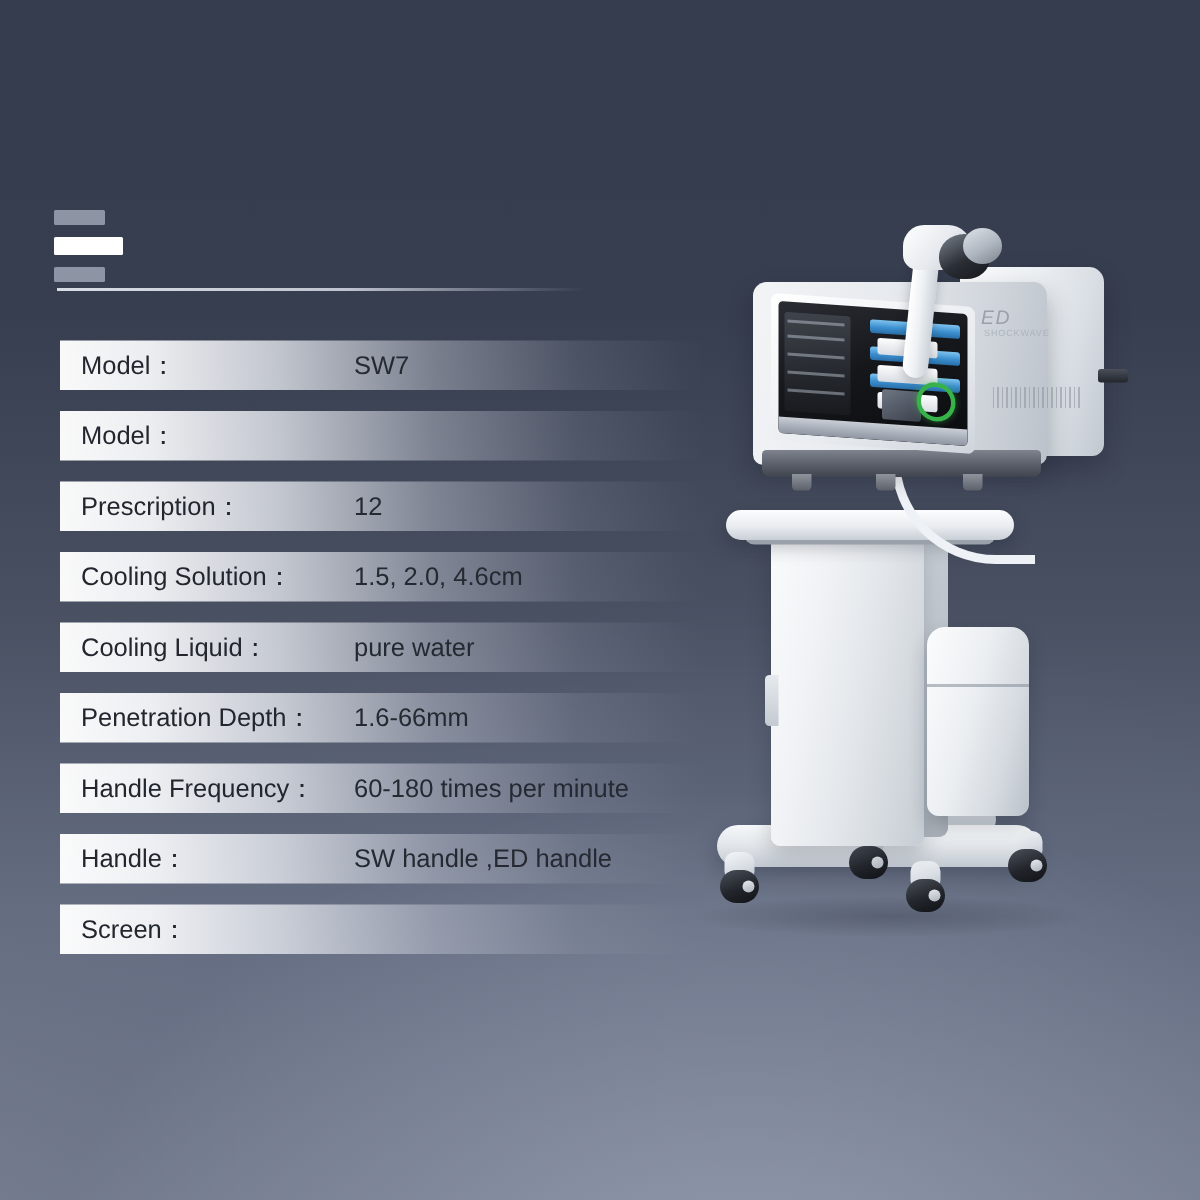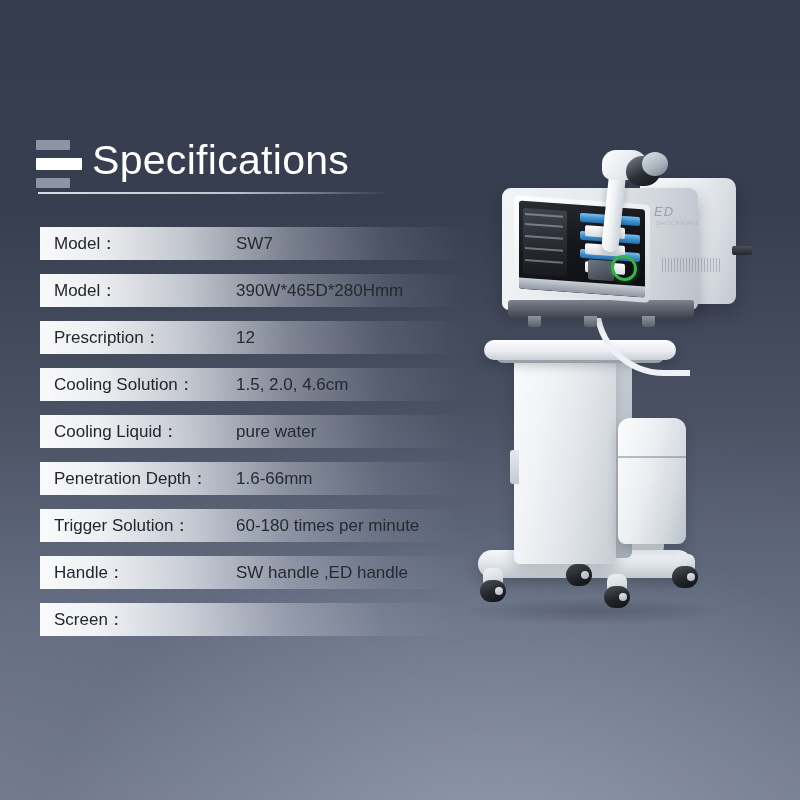--- a/index.html
+++ b/index.html
@@ -430,34 +430,32 @@
 <body>
 
 <div id="page">
 
   <div class="header">
     <div class="header-bars">
       <div class="hbar top"></div>
       <div class="hbar middle"></div>
       <div class="hbar bottom"></div>
     </div>
-    <div class="title">Specifications</div>
     <div class="title-rule"></div>
   </div>
 
   <div class="spec-list">
 
     <div class="spec-row">
       <div class="spec-label">Model：</div>
       <div class="spec-value">SW7</div>
     </div>
 
     <div class="spec-row">
       <div class="spec-label">Model：</div>
-      <div class="spec-value">390W*465D*280Hmm</div>
     </div>
 
     <div class="spec-row">
       <div class="spec-label">Prescription：</div>
       <div class="spec-value">12</div>
     </div>
 
     <div class="spec-row">
       <div class="spec-label">Cooling Solution：</div>
       <div class="spec-value">1.5, 2.0, 4.6cm</div>
@@ -467,21 +465,21 @@
       <div class="spec-label">Cooling Liquid：</div>
       <div class="spec-value">pure water</div>
     </div>
 
     <div class="spec-row">
       <div class="spec-label">Penetration Depth：</div>
       <div class="spec-value">1.6-66mm</div>
     </div>
 
     <div class="spec-row">
-      <div class="spec-label">Trigger Solution：</div>
+      <div class="spec-label">Handle Frequency：</div>
       <div class="spec-value">60-180 times per minute</div>
     </div>
 
     <div class="spec-row">
       <div class="spec-label">Handle：</div>
       <div class="spec-value">SW handle ,ED handle</div>
     </div>
 
     <div class="spec-row">
       <div class="spec-label">Screen：</div>

